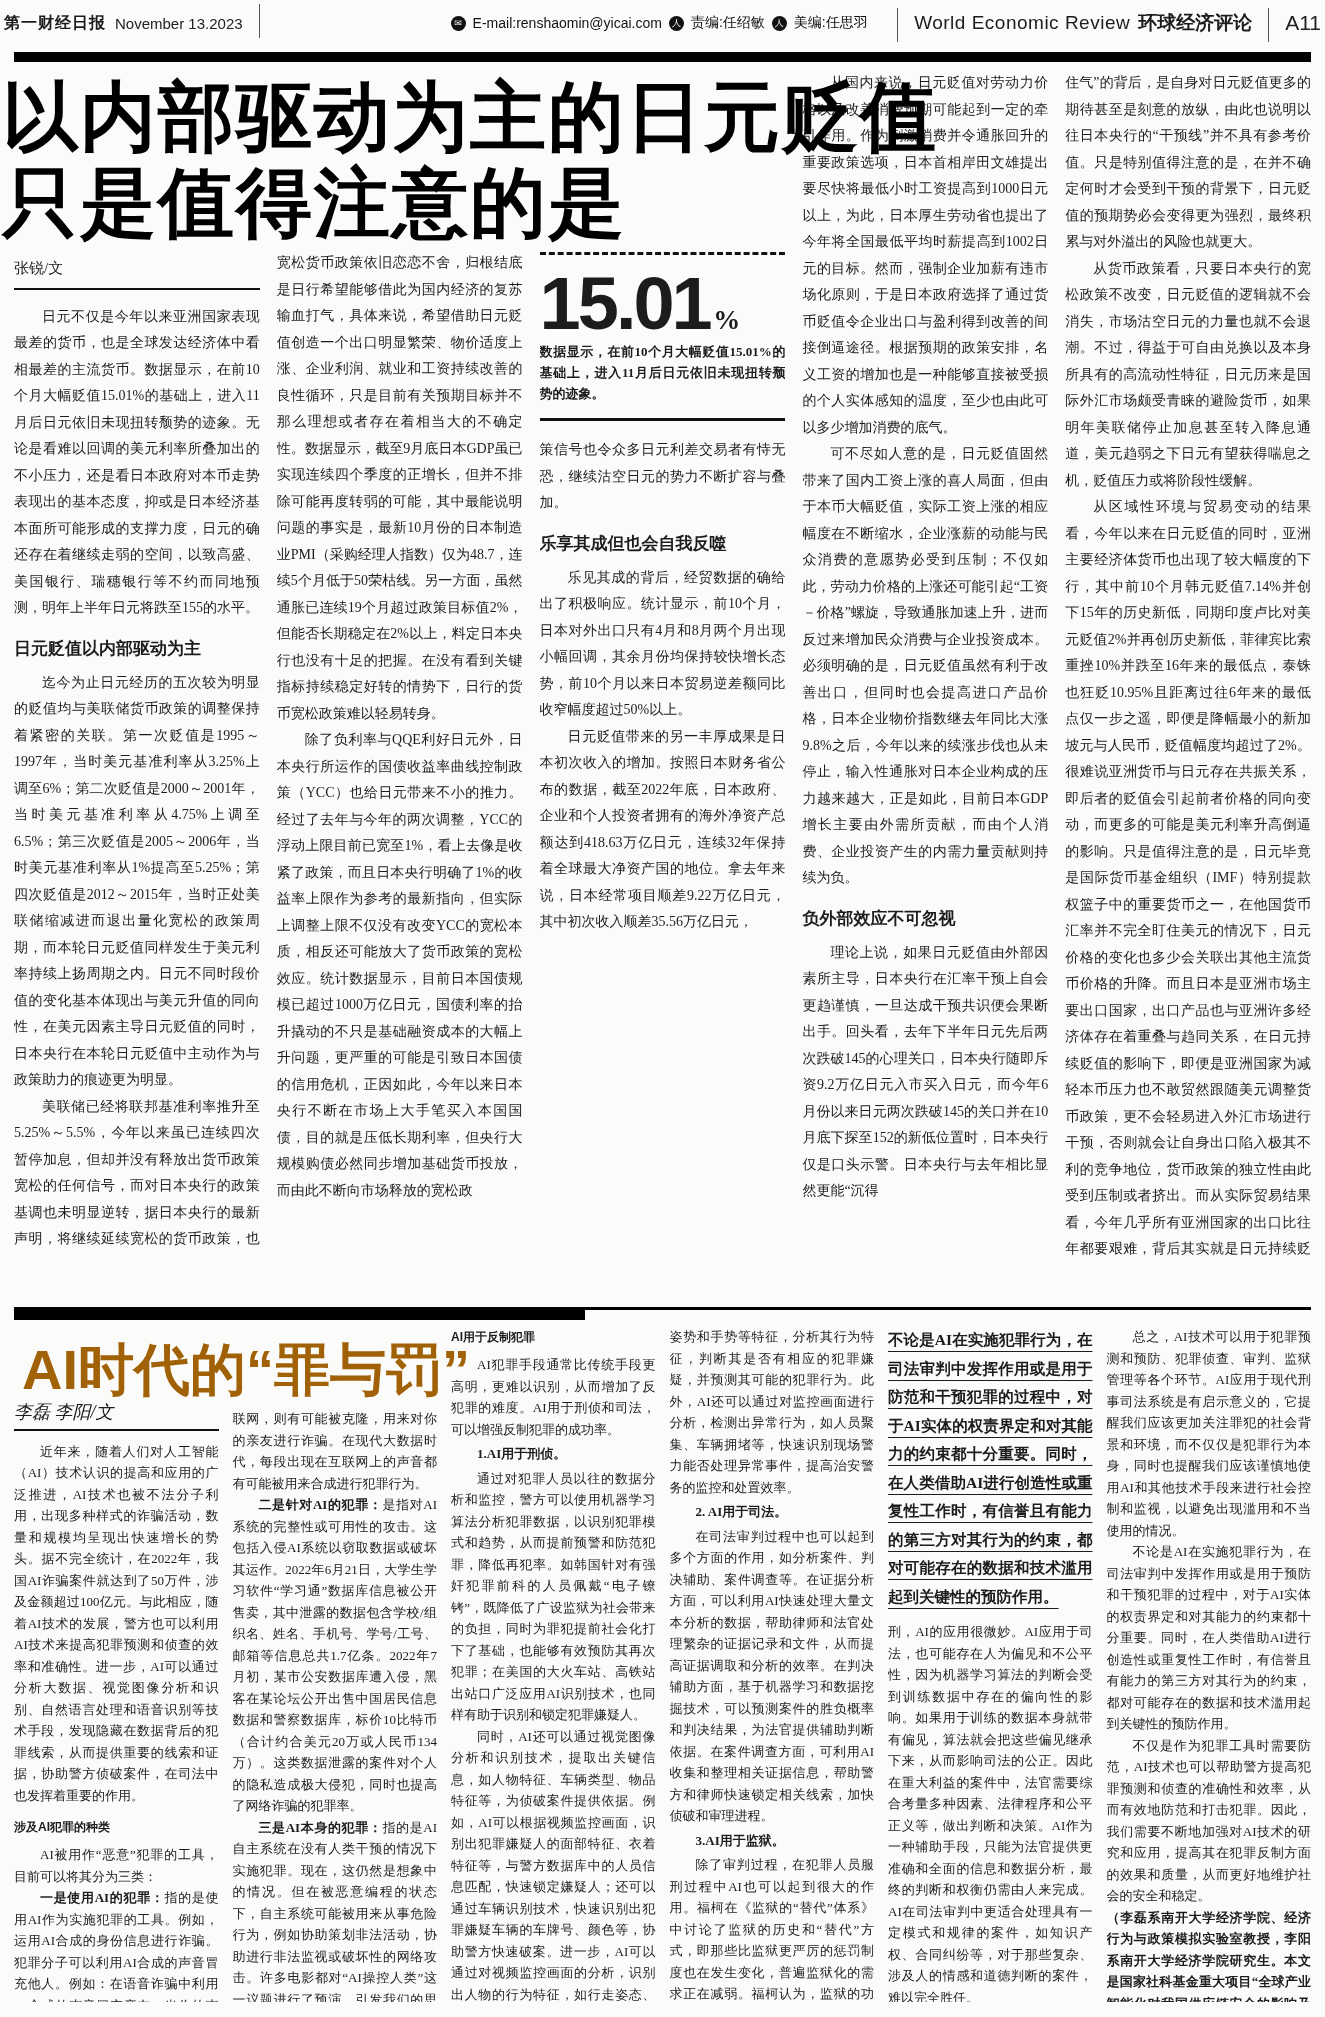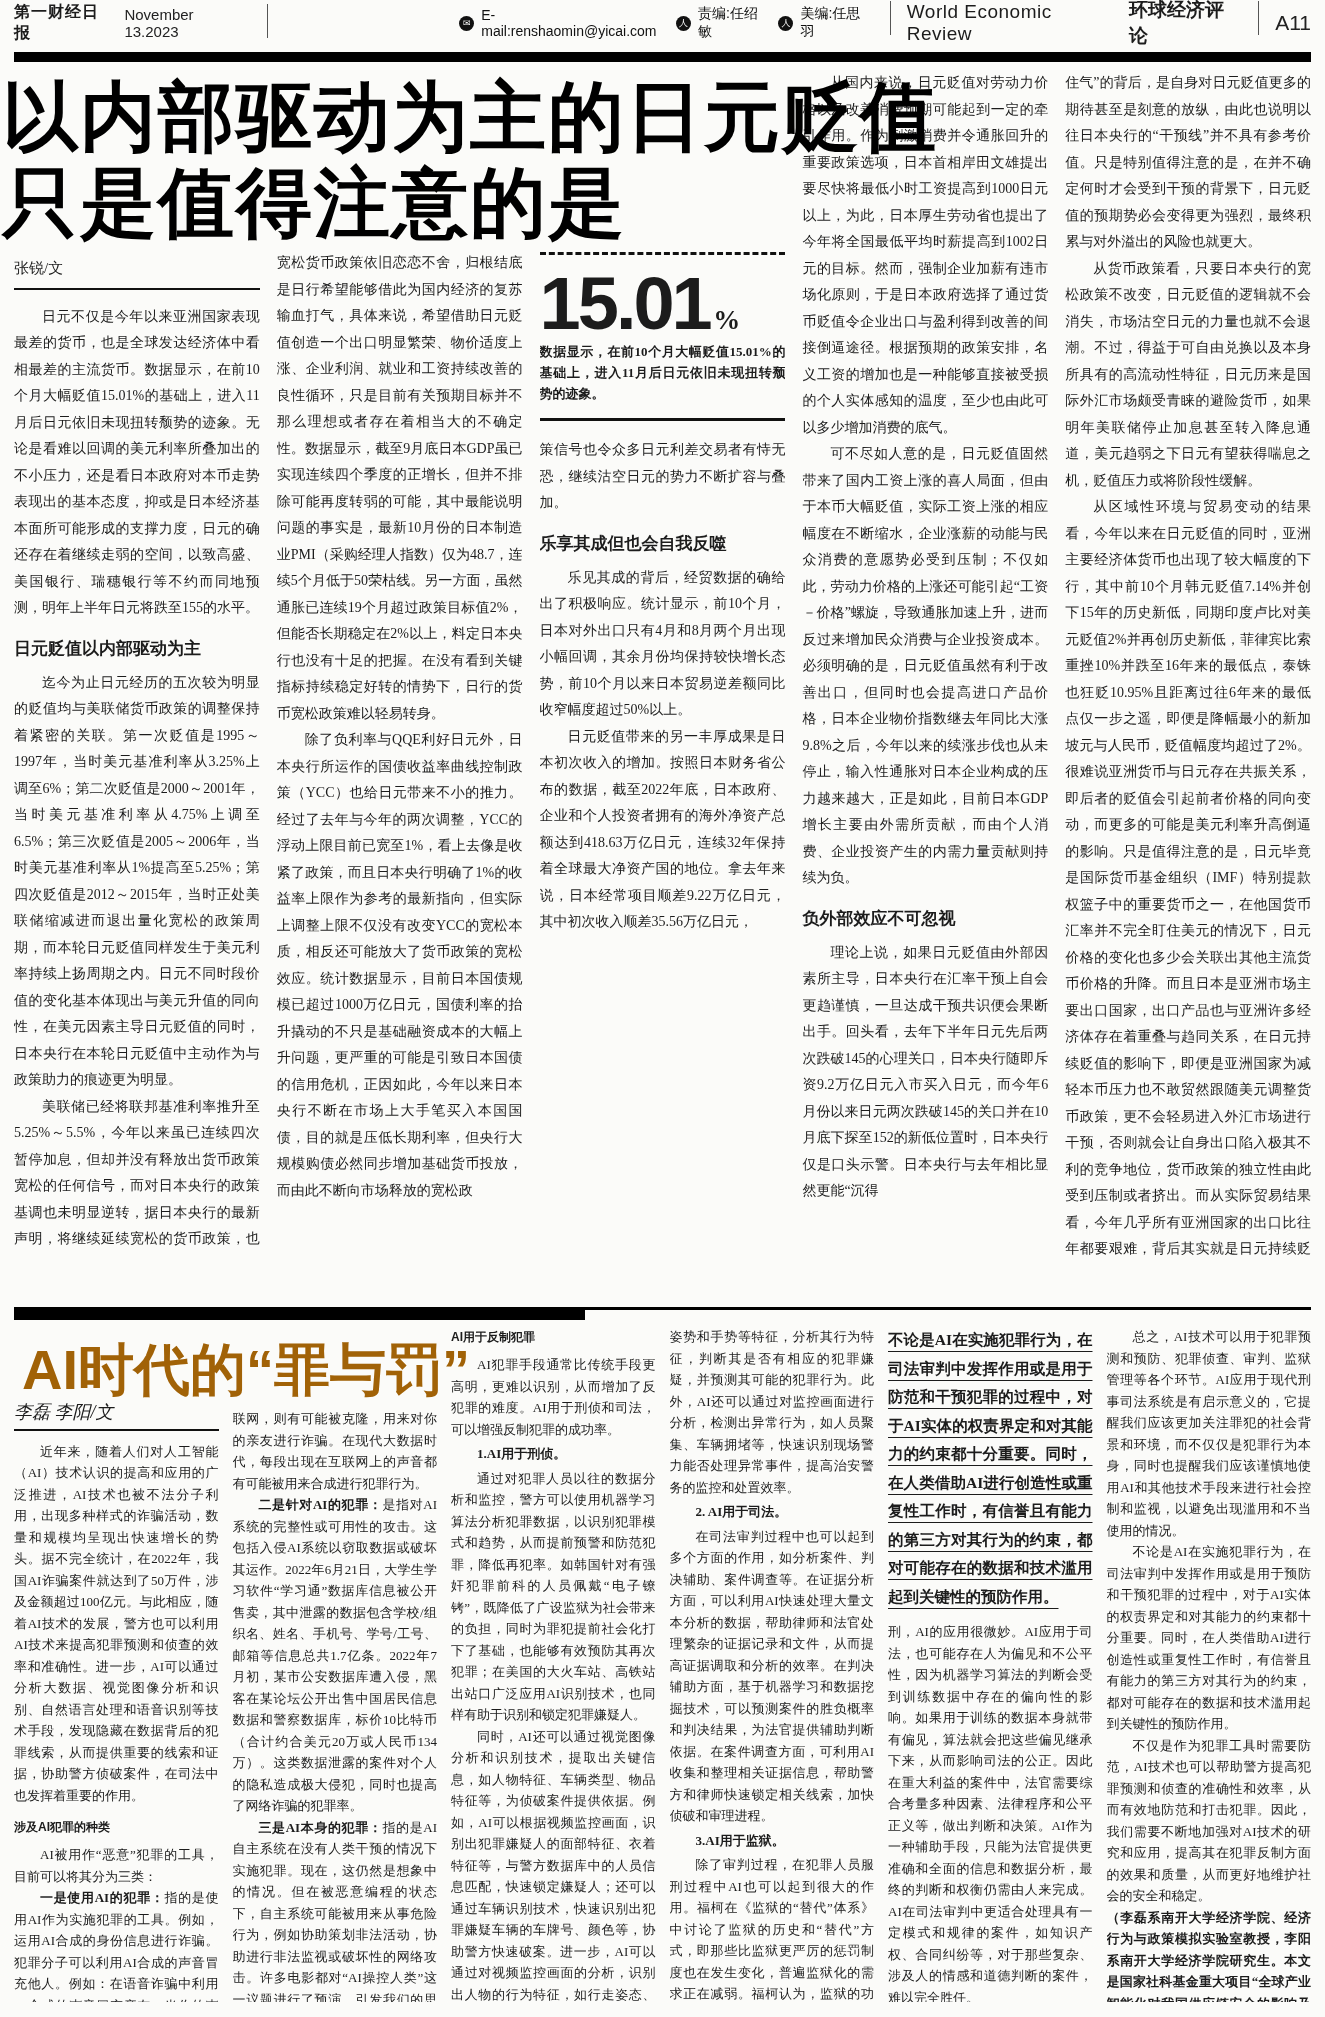--- a/index.html
+++ b/index.html
@@ -1,19 +1,19 @@
 <!DOCTYPE html>
 <html><head>
 <meta charset="utf-8">
 <style>
   html,body{margin:0;padding:0;background:#9a9a9a;}
   .page{width:1325px;height:2017px;margin:0 auto;background:#fbfbf9;color:#1c1c1c;
         font-family:"Liberation Serif","DejaVu Serif",serif;position:relative;overflow:hidden;}
   
-  .masthead{height:46px;display:flex;align-items:center;padding:0 14px;
+  .masthead{height:46px;display:flex;align-items:center;padding:0 4px;
             font-family:"Liberation Sans","DejaVu Sans",sans-serif;}
   .brand{font-weight:900;font-size:16px;letter-spacing:1px;}
   .mdate{font-size:15px;color:#222;margin-left:9px;}
   .vsep{width:1px;height:34px;background:#555;margin:0 16px;align-self:flex-start;margin-top:4px;}
   .mid{display:flex;align-items:center;gap:7px;font-size:14px;margin-left:175px;color:#111;}
   .cicon{width:15px;height:15px;border-radius:50%;background:#111;color:#fff;font-size:9px;
          display:inline-flex;align-items:center;justify-content:center;flex:0 0 auto;}
   .right{margin-left:auto;display:flex;align-items:center;}
   .sec-en{font-size:19px;letter-spacing:.5px;}
   .sec-cn{font-size:19px;font-weight:800;margin-left:8px;}

